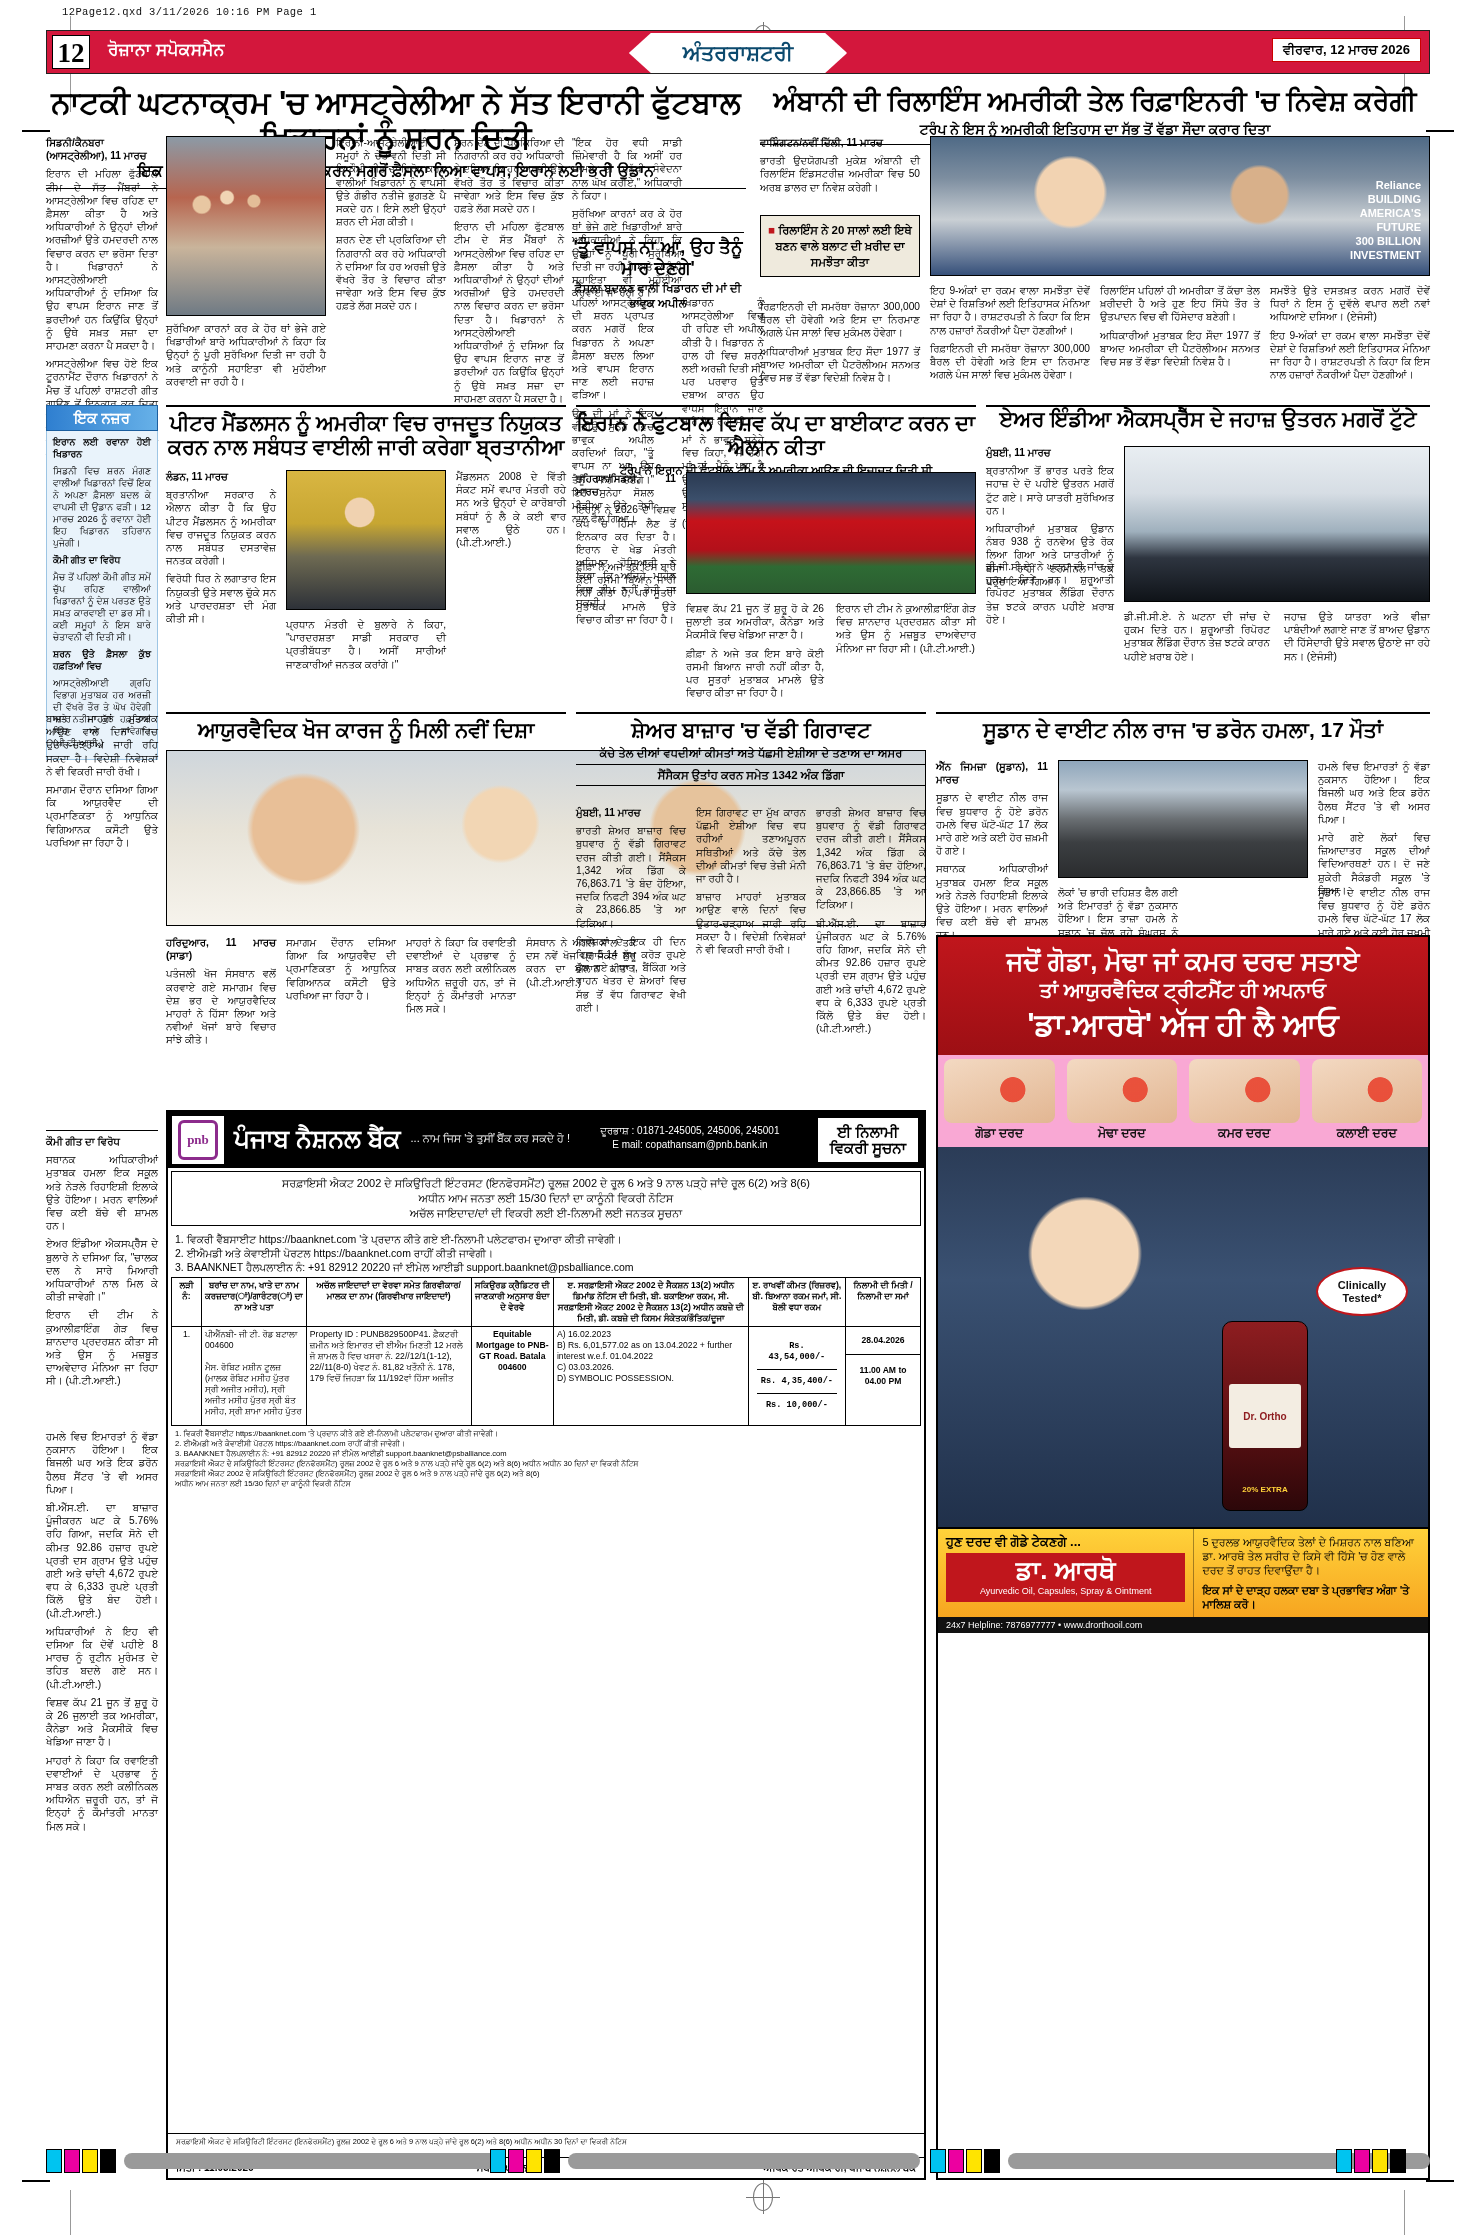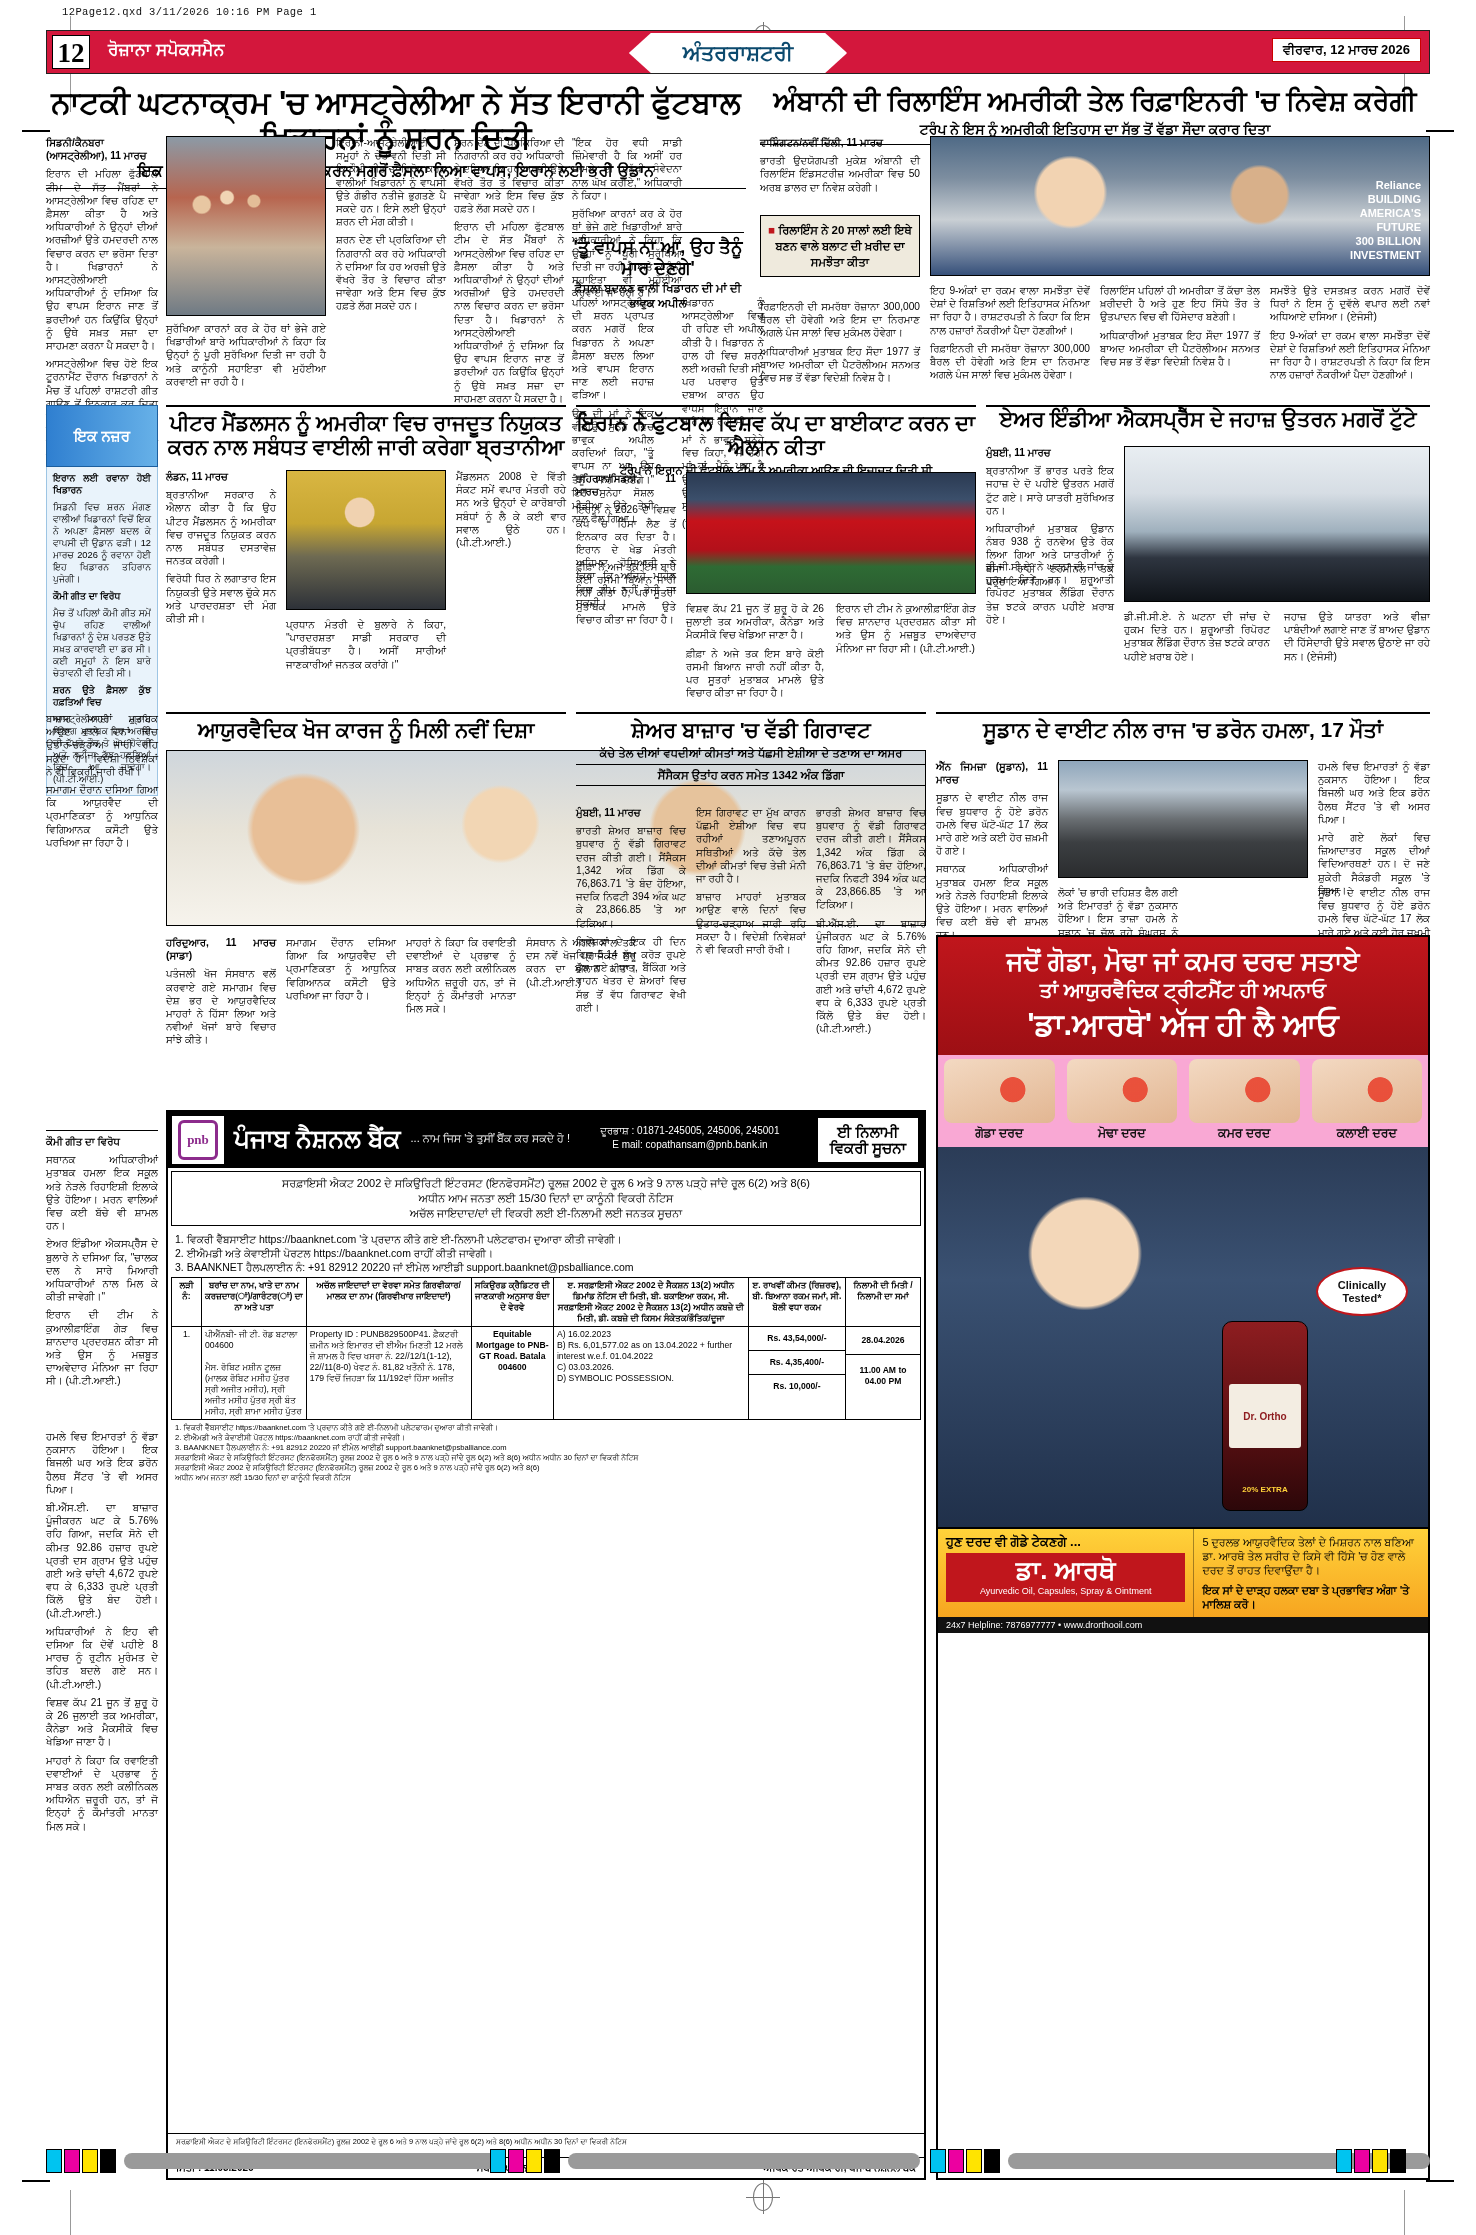--- a/index.html
+++ b/index.html
@@ -114,21 +114,21 @@
   }
   .ph-smoke {
     background:
       linear-gradient(180deg,#8fa6bb 0%, #b9c6d1 25%, #6a6f73 50%, #3c3f42 70%, #2a2c2e 100%);
   }
 
   
   .nazar-hdr {
     background:linear-gradient(90deg,#2f7fd0,#67b1e8);
     color:#fff; font-size:15px; font-weight:bold; text-align:center;
-    padding:21px 0; border:1px solid #1b5e9e;
+    padding:3px 0; border:1px solid #1b5e9e;
   }
   .nazar-body { background:#e9f3fb; border:1px solid #9dc5e4; border-top:0; padding:5px 6px; }
 
   
   .pnb-wrap { position:absolute; border:2px solid #000; background:#fff; }
   .pnb-top { display:flex; align-items:stretch; background:#000; color:#fff; height:56px; }
   .pnb-logo {
     width:56px; background:#fff; border:2px solid #000; margin:2px;
     display:flex; align-items:center; justify-content:center;
   }
@@ -506,21 +506,21 @@
           <td style="text-align:center;">1.</td>
           <td style="white-space:pre-line;">ਪੀਐੱਨਬੀ- ਜੀ ਟੀ. ਰੋਡ ਬਟਾਲਾ 004600
 
 ਮੈਸ. ਰੋਬਿਟ ਮਸ਼ੀਨ ਟੂਲਜ਼ (ਮਾਲਕ ਰੋਬਿਟ ਮਸੀਹ ਪੁੱਤਰ ਸ੍ਰੀ ਅਜੀਤ ਮਸੀਹ), ਸ੍ਰੀ ਅਜੀਤ ਮਸੀਹ ਪੁੱਤਰ ਸ੍ਰੀ ਬੰਤ ਮਸੀਹ, ਸ੍ਰੀ ਸ਼ਾਮਾ ਮਸੀਹ ਪੁੱਤਰ</td>
           <td>Property ID : PUNB829500P41. ਫ਼ੈਕਟਰੀ ਜ਼ਮੀਨ ਅਤੇ ਇਮਾਰਤ ਦੀ ਈਐਮ ਮਿਣਤੀ 12 ਮਰਲੇ ਜੋ ਸ਼ਾਮਲ ਹੈ ਵਿਚ ਖਸਰਾ ਨੰ. 22//12/1(1-12), 22//11(8-0) ਖੇਵਟ ਨੰ. 81,82 ਖਤੌਨੀ ਨੰ. 178, 179 ਵਿਚੋਂ ਜਿਹੜਾ ਕਿ 11/192ਵਾਂ ਹਿੱਸਾ ਅਜੀਤ</td>
           <td style="text-align:center; font-weight:bold;">Equitable Mortgage to PNB- GT Road. Batala 004600</td>
           <td style="white-space:pre-line;">A) 16.02.2023
 B) Rs. 6,01,577.02 as on 13.04.2022 + further interest w.e.f. 01.04.2022
 C) 03.03.2026.
 D) SYMBOLIC POSSESSION.</td>
-          <td style="padding:0;">
+          <td style="padding:8px;font-family:Liberation Mono, monospace;">
             <div style="border-bottom: 1px solid #000; padding:6px 3px; text-align:center; font-weight:bold;">Rs. 43,54,000/-</div>
             <div style="border-bottom: 1px solid #000; padding:6px 3px; text-align:center; font-weight:bold;">Rs. 4,35,400/-</div>
             <div style="padding:6px 3px; text-align:center; font-weight:bold;">Rs. 10,000/-</div>
           </td>
           <td style="padding:0;">
             <div style="border-bottom:1px solid #000; padding:8px 3px; text-align:center; font-weight:bold;">28.04.2026</div>
             <div style="padding:10px 3px; text-align:center; font-weight:bold;">11.00 AM to 04.00 PM</div>
           </td>
         </tr>
       </tbody>

